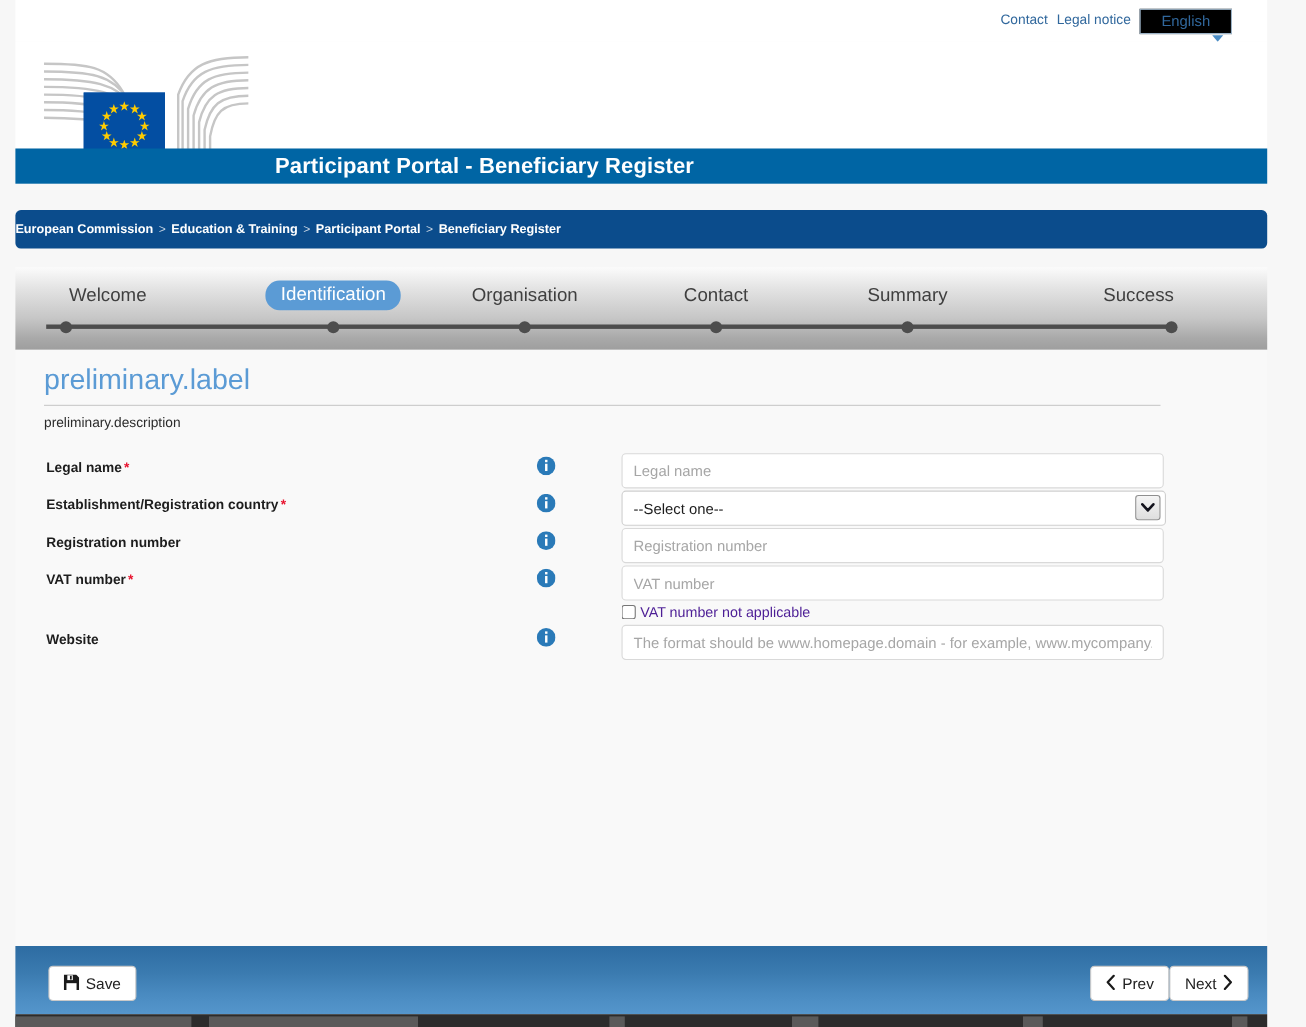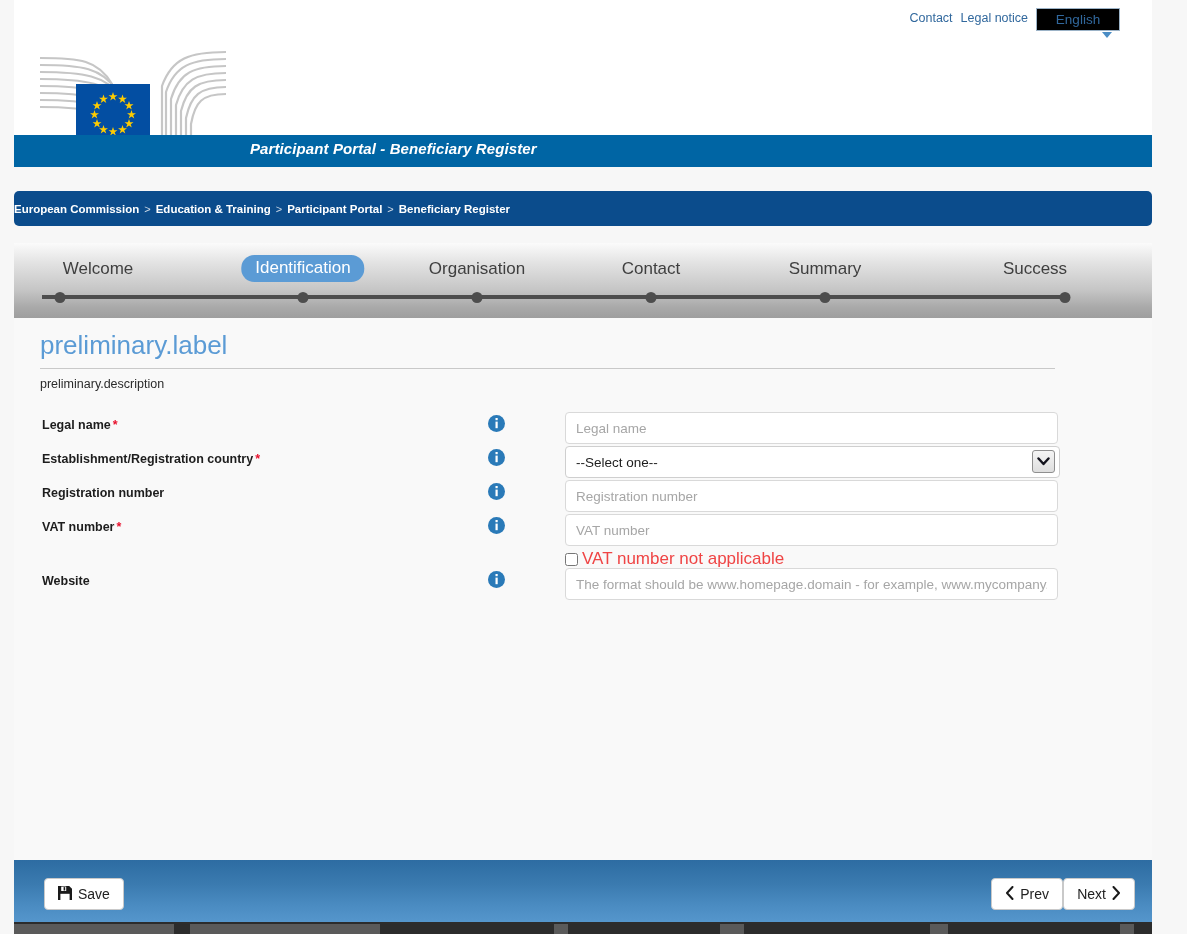--- a/index.html
+++ b/index.html
@@ -112,24 +112,23 @@
     position: absolute;
     top: 135px; left: 14px;
     width: 1138px; height: 32px;
     background: #0065a4;
   }
   .titlebar-text {
     position: absolute;
     left: 236px;
     top: 5px;
     color: #fff;
-    font-size: 15px;
+    font-size: 20px;
     font-weight: 600;
     letter-spacing: 0.1px;
-    font-style: italic;
   }
 
   
   .breadcrumb {
     position: absolute;
     top: 191px; left: 14px;
     width: 1138px; height: 35px;
     background: #0b4c8c;
     border-radius: 5px;
     display: flex;
@@ -293,22 +292,22 @@
     align-items: center;
     gap: 4px;
   }
   .chk {
     width: 13px; height: 13px;
     margin: 0;
     cursor: pointer;
     accent-color: #2a6496;
   }
   .chk-label {
-    font-size: 17px;
-    color: #ef4444;
+    font-size: 13px;
+    color: #4c1d95;
     cursor: pointer;
   }
 
   
   .footer {
     position: absolute;
     left: 14px; top: 860px;
     width: 1138px; height: 62px;
     background: linear-gradient(to bottom, #2d6ca2 0%, #3b7bb0 40%, #4a8bc1 72%, #5596cc 100%);
   }

